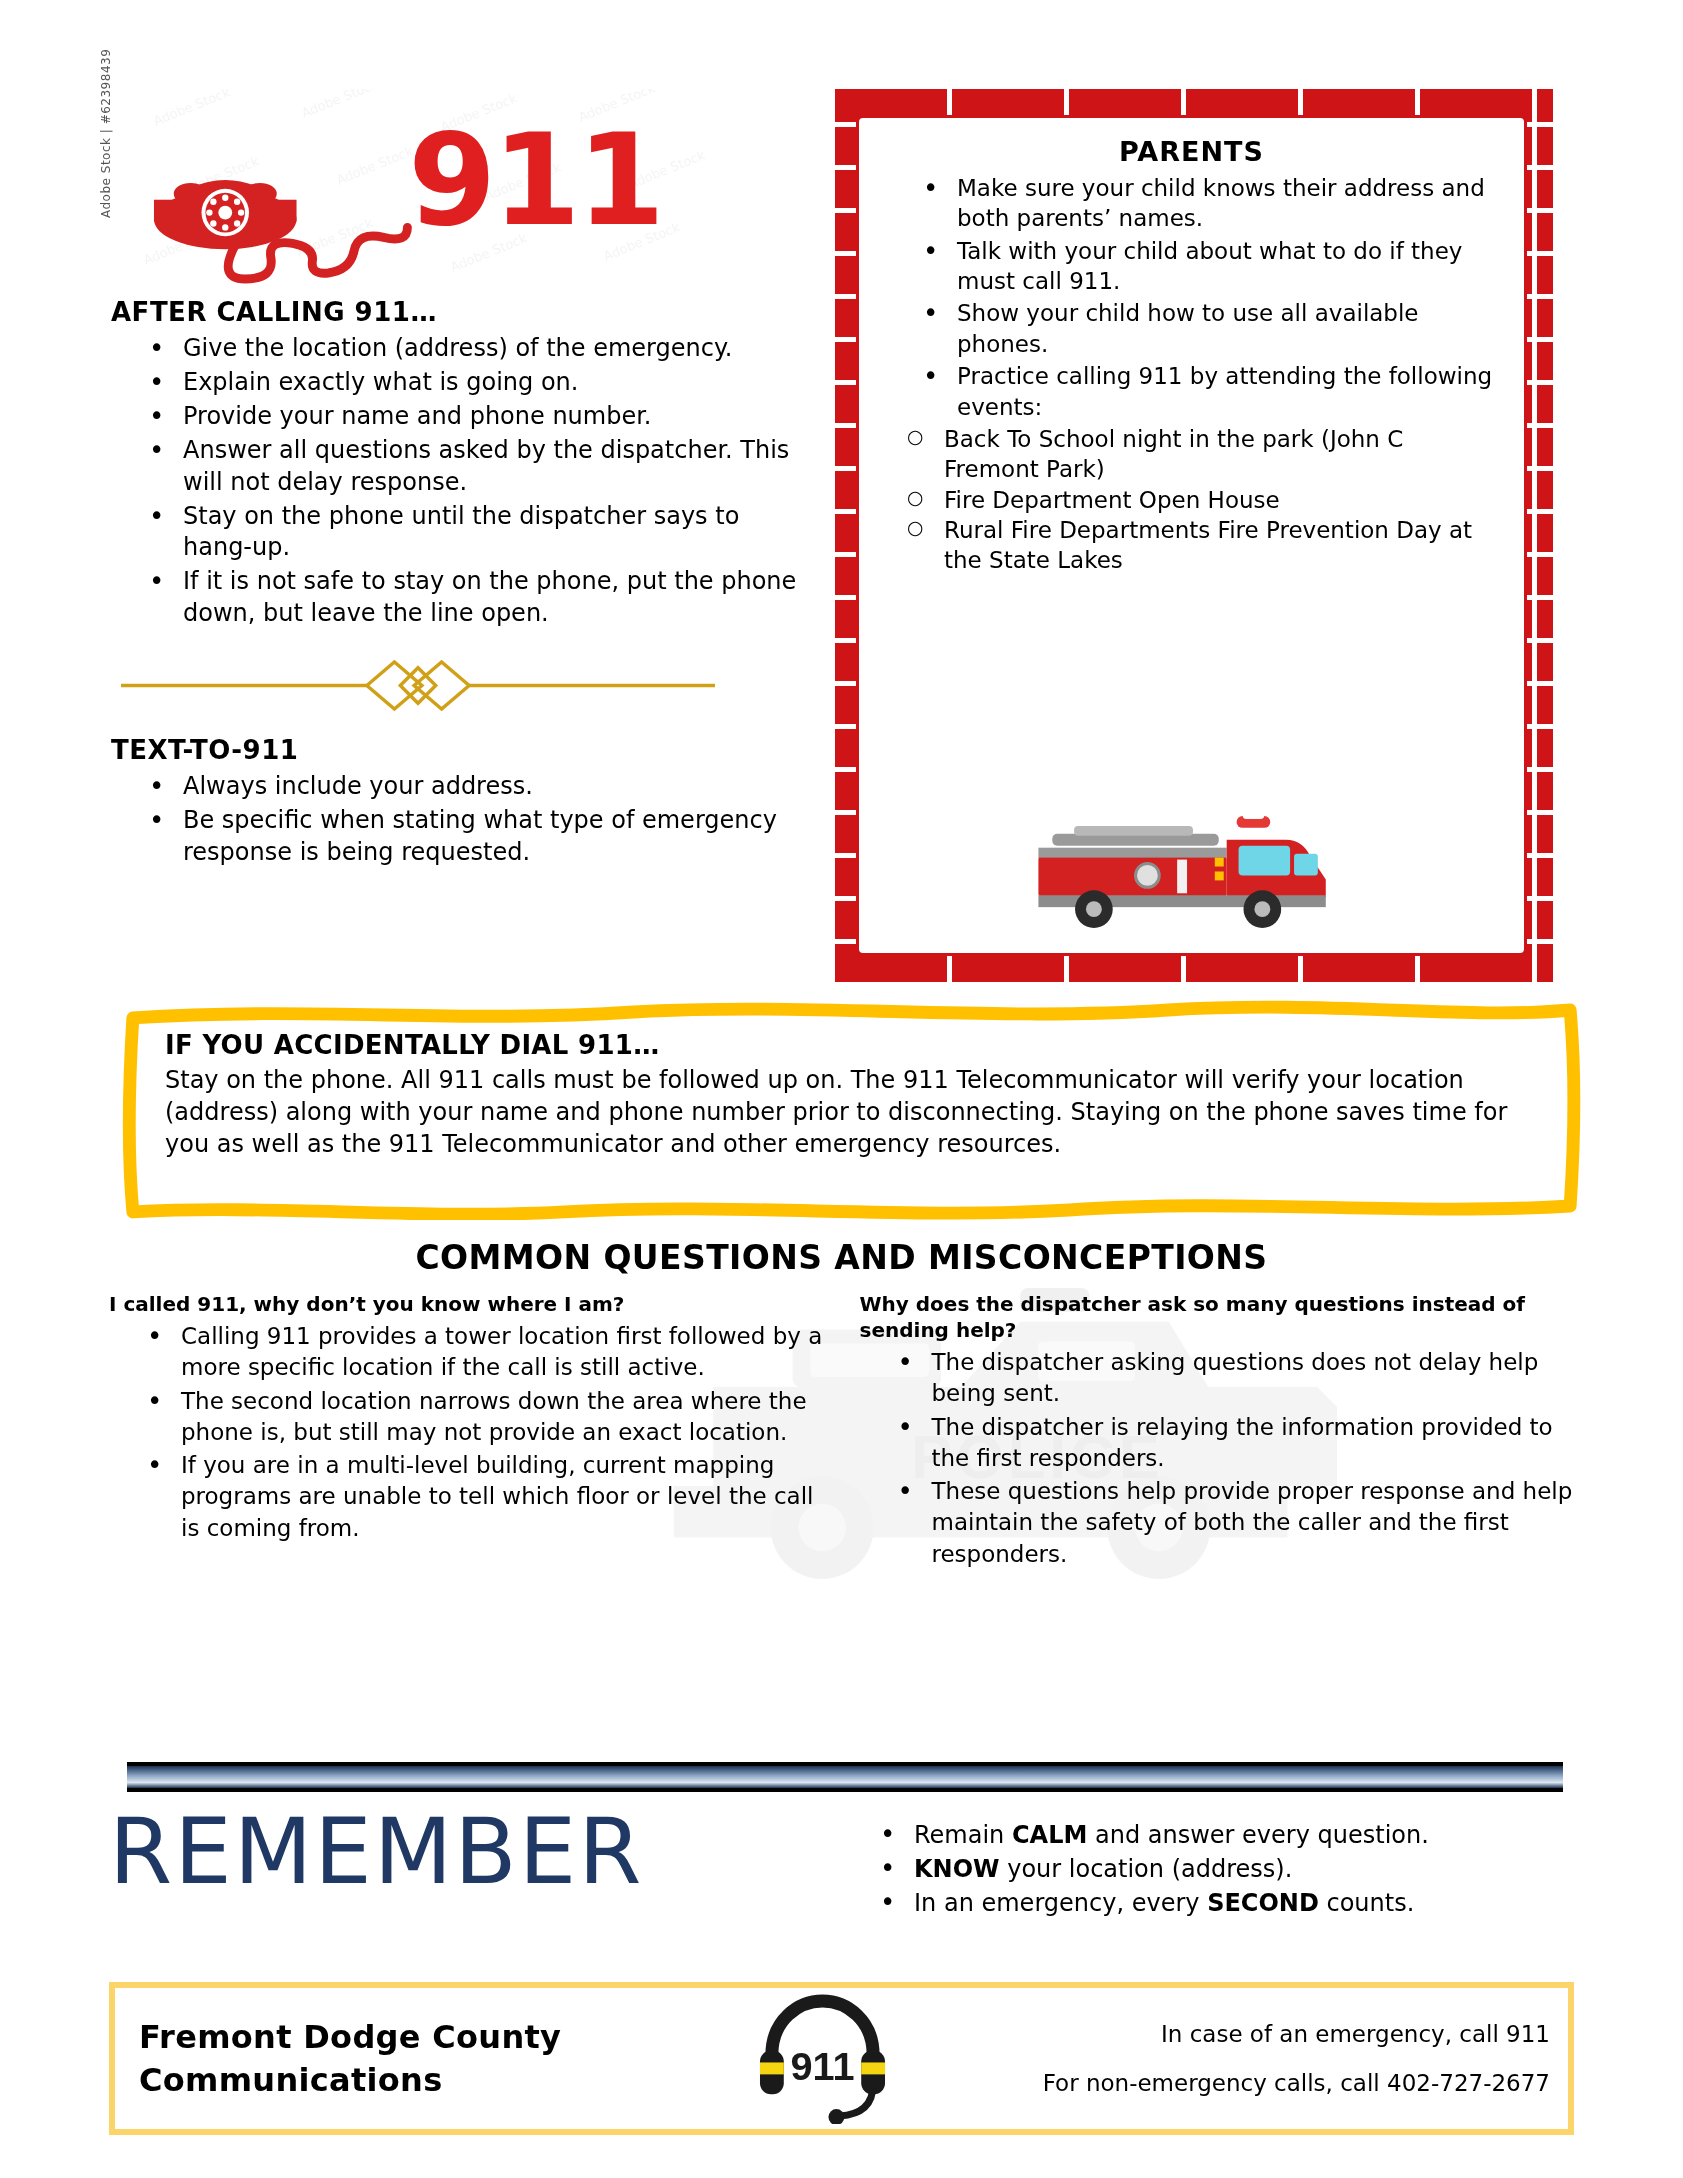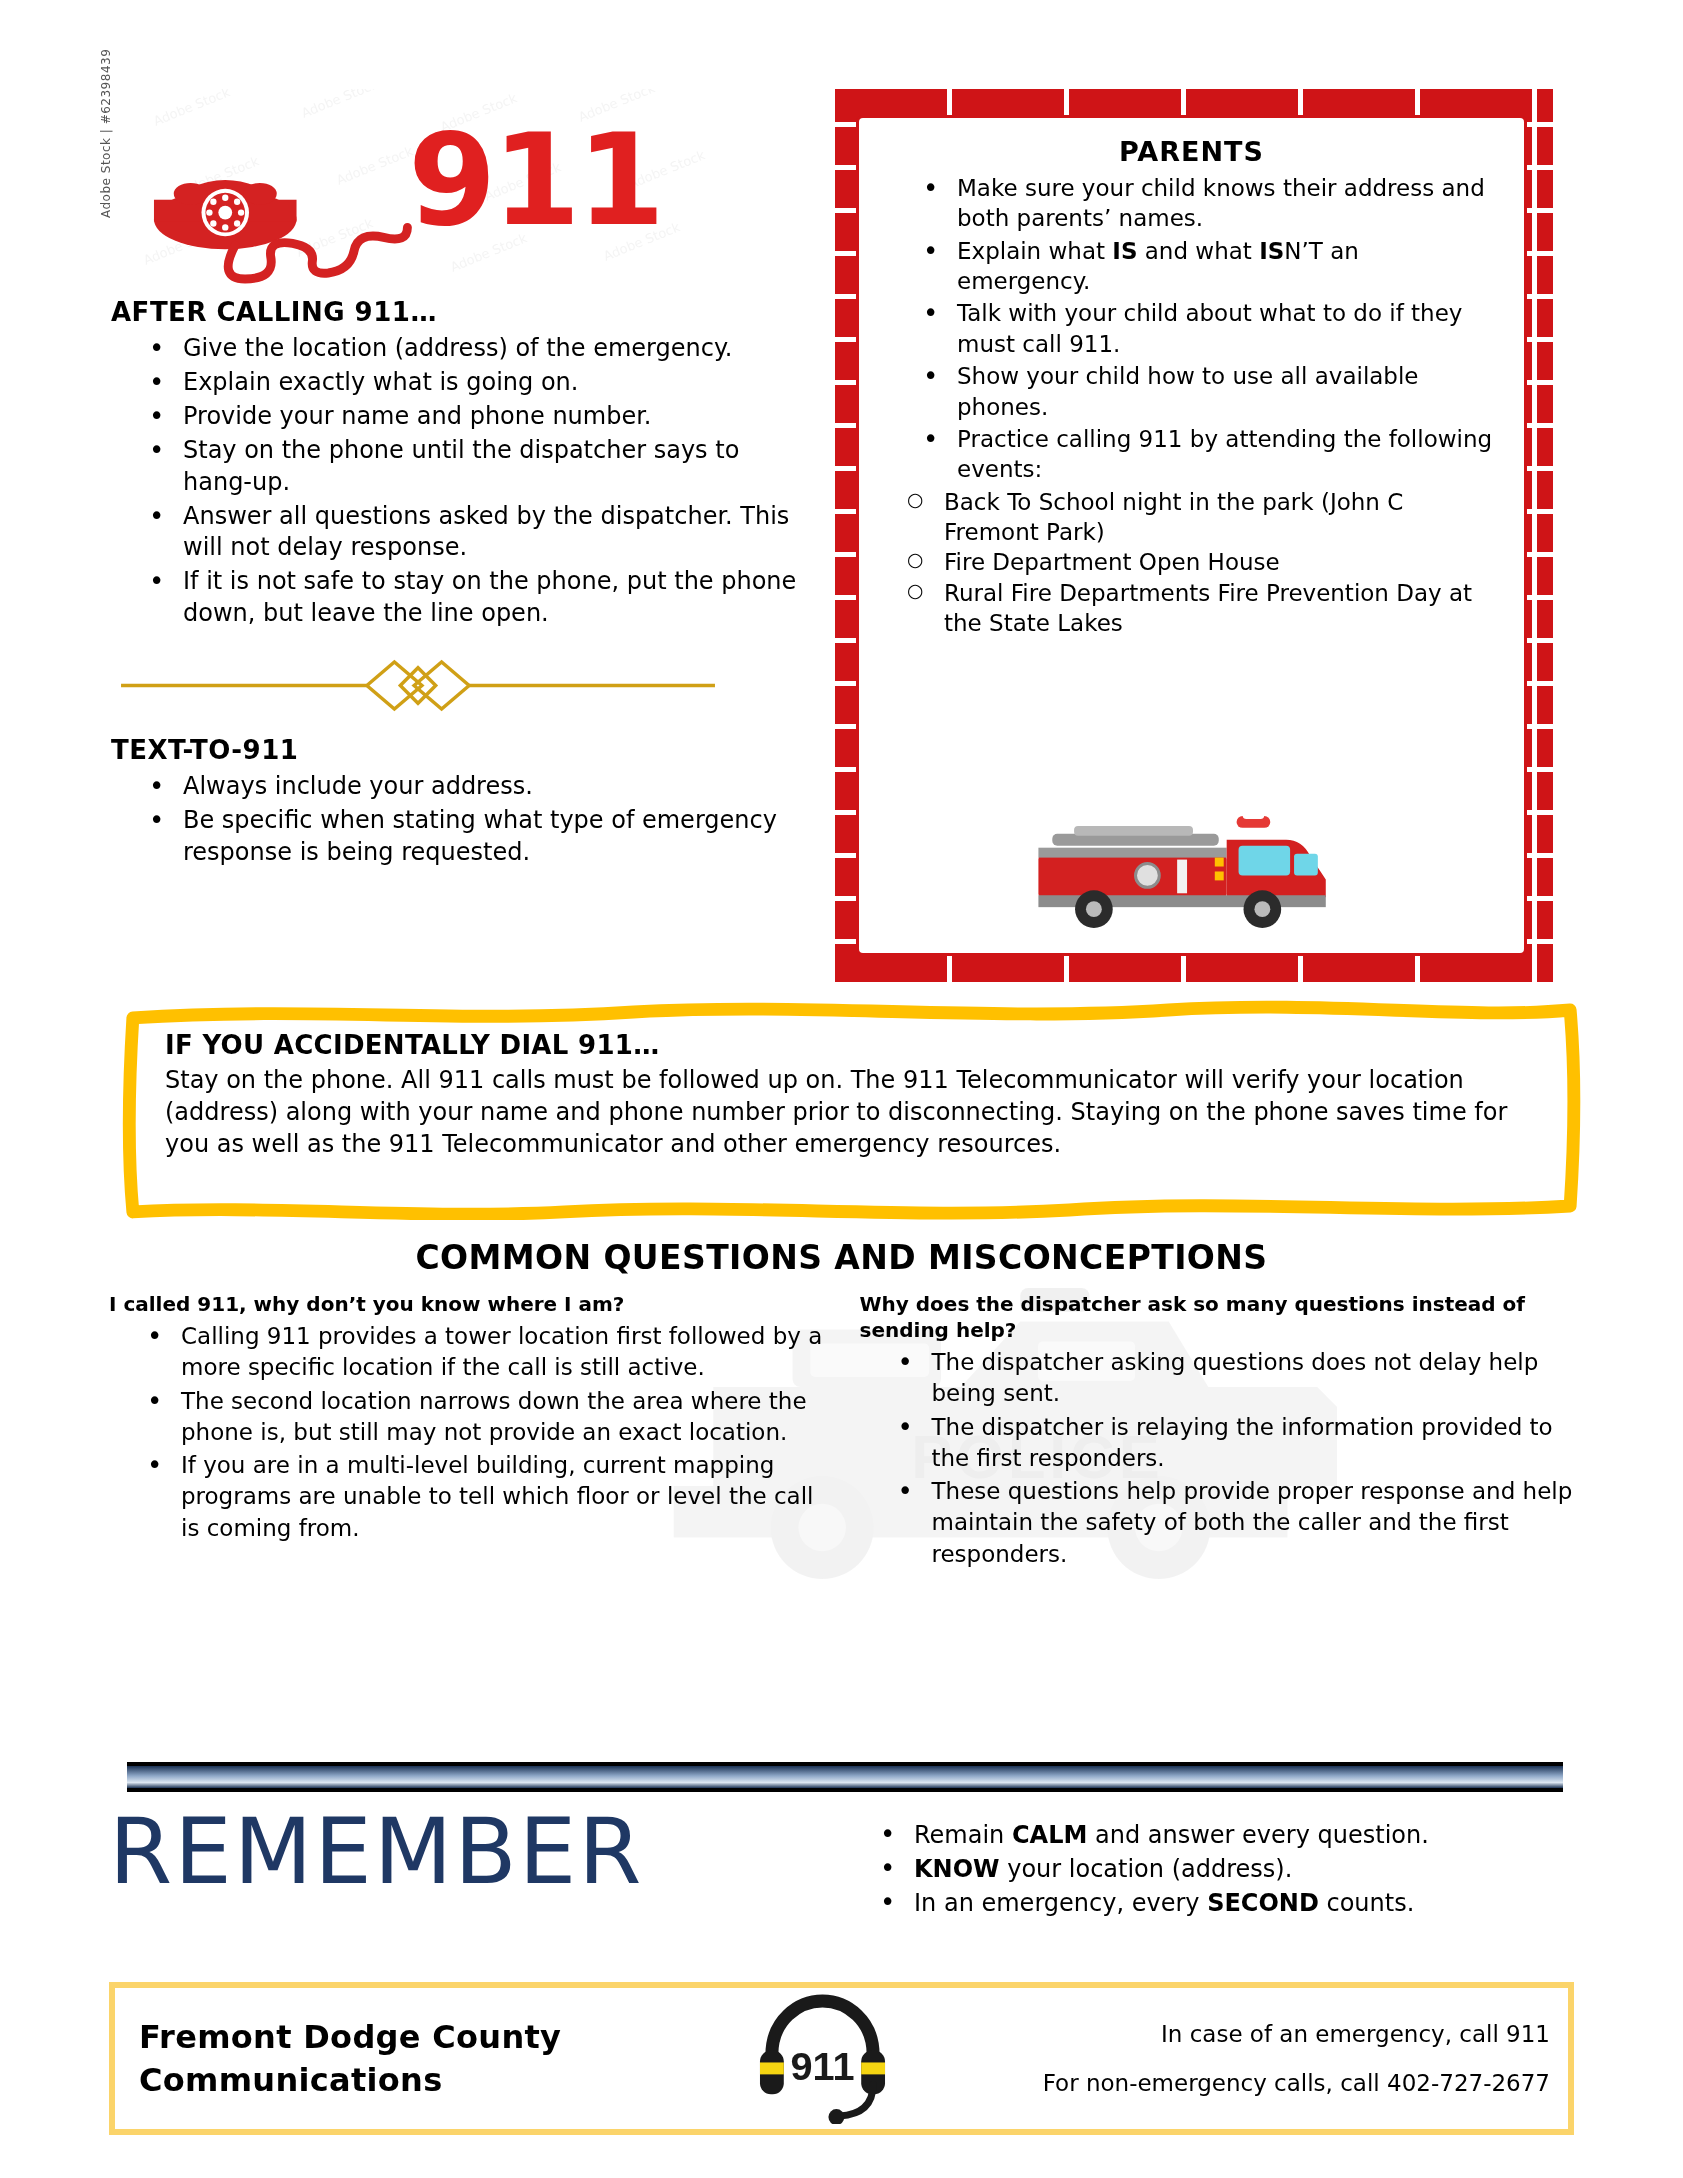--- a/index.html
+++ b/index.html
@@ -193,22 +193,22 @@
         </svg>
 
         <div class="logo-num">911</div>
       </div>
 
       <h2 class="sec">AFTER CALLING 911…</h2>
       <ul class="bl" id="after-list">
           <li>Give the location (address) of the emergency.</li>
           <li>Explain exactly what is going on.</li>
           <li>Provide your name and phone number.</li>
+          <li>Answer all questions asked by the dispatcher. This will not delay response.</li>
           <li>Stay on the phone until the dispatcher says to hang-up.</li>
-          <li>Answer all questions asked by the dispatcher. This will not delay response.</li>
           <li>If it is not safe to stay on the phone, put the phone down, but leave the line open.</li>
         </ul>
 
       <svg class="divider" viewBox="0 0 620 60">
         <g stroke="#D0A016" stroke-width="3.5" fill="none">
           <line x1="8" y1="30" x2="258" y2="30"></line>
           <line x1="362" y1="30" x2="612" y2="30"></line>
           <polygon points="258,30 286,6 314,30 286,54"></polygon>
           <polygon points="292,30 310,12 328,30 310,48"></polygon>
           <polygon points="306,30 334,6 362,30 334,54"></polygon>
@@ -221,21 +221,20 @@
           <li>Be specific when stating what type of emergency response is being requested.</li>
         </ul>
     </div>
 
     <div class="brickbox">
       <div class="brick-layer"></div>
       <div class="brick-inner">
         <h2 class="parents">PARENTS</h2>
         <ul class="bl" id="parents-list">
             <li>Make sure your child knows their address and both parents’ names.</li>
-            <li>Explain what <b>IS</b> and what <b>IS</b>N’T an emergency.</li>
             <li>Talk with your child about what to do if they must call 911.</li>
             <li>Show your child how to use all available phones.</li>
             <li>Practice calling 911 by attending the following events:</li>
           </ul>
         <ul class="sub" id="parents-sub">
             <li>Back To School night in the park (John C Fremont Park)</li>
             <li>Fire Department Open House</li>
             <li>Rural Fire Departments Fire Prevention Day at the State Lakes</li>
           </ul>
 

